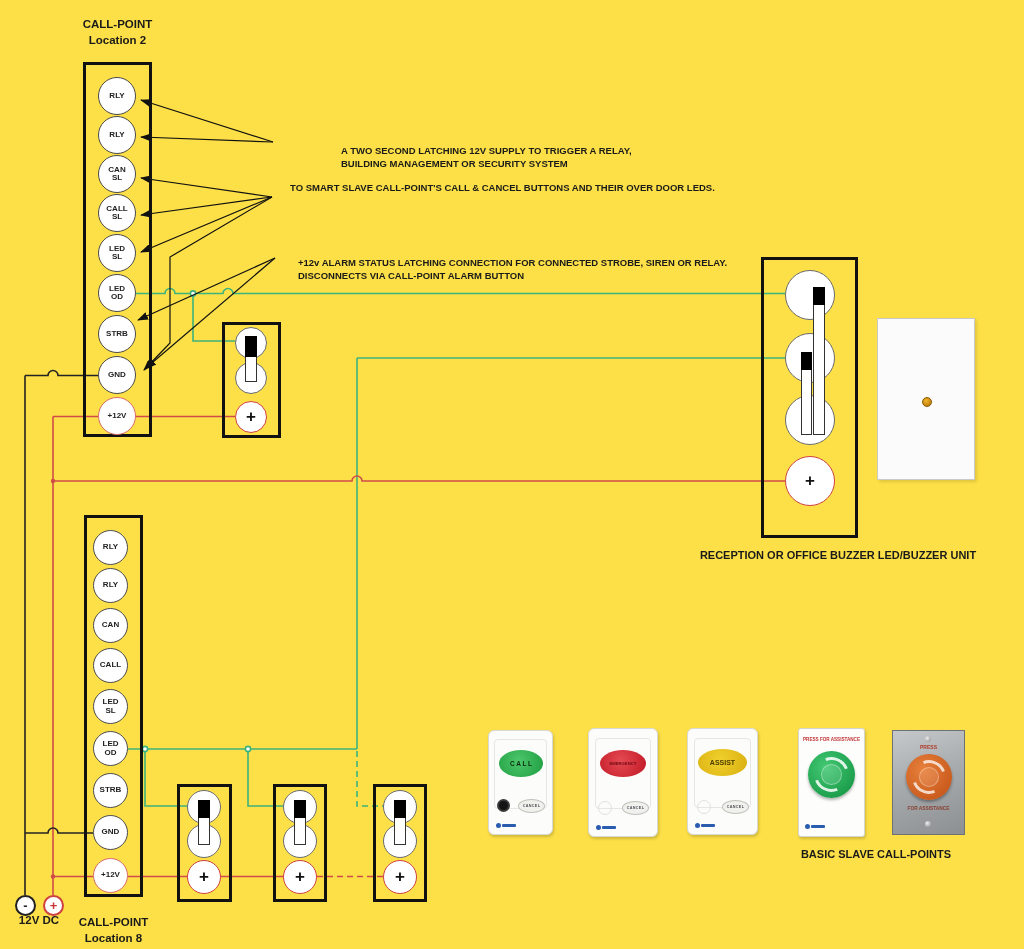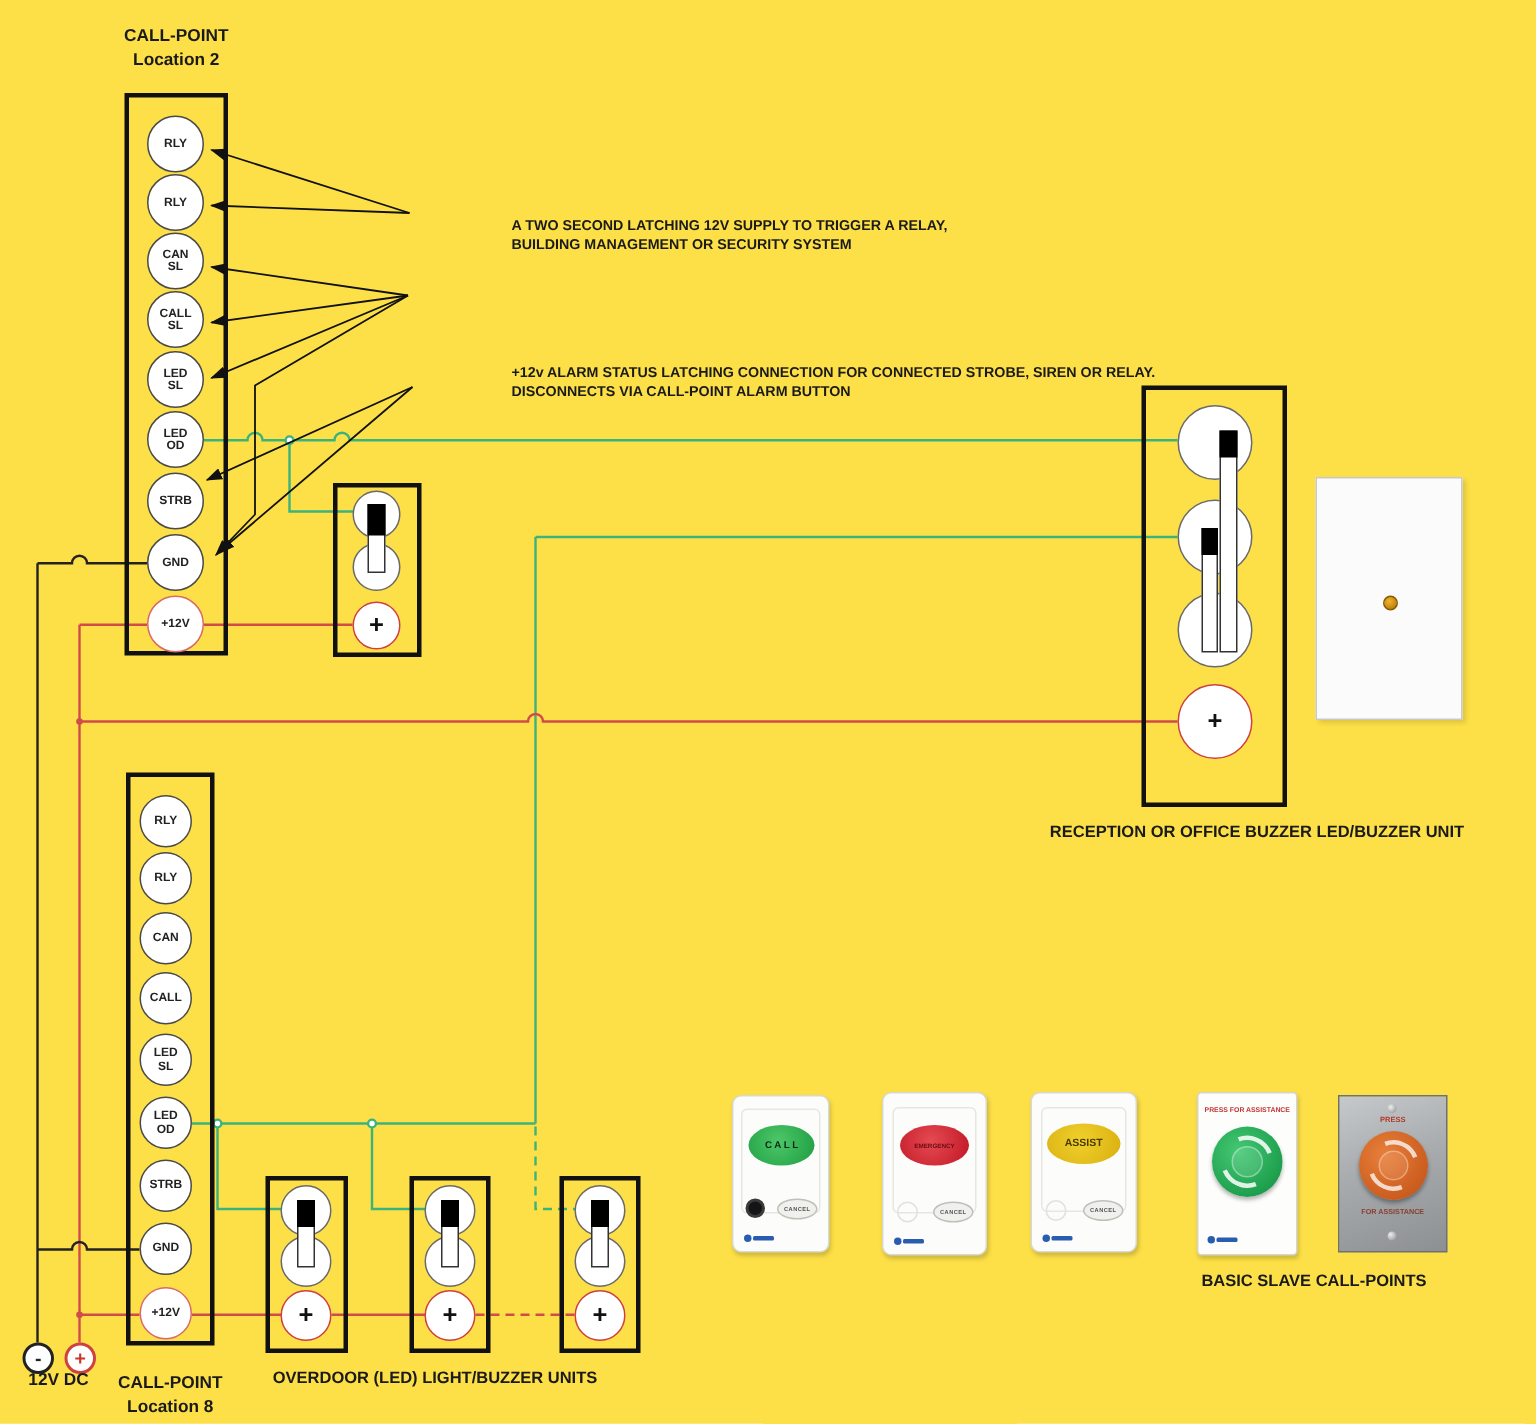--- a/index.html
+++ b/index.html
@@ -120,22 +120,23 @@
 OD</div>
   <div class="term" style="left:98px;top:315px;width:38px;height:38px;">STRB</div>
   <div class="term" style="left:98px;top:356px;width:38px;height:38px;">GND</div>
   <div class="term red" style="left:98px;top:397px;width:38px;height:38px;">+12V</div>
 
   <div class="ann" style="left:298px;top:144px;margin-left:43px;">
     <div>A TWO SECOND LATCHING 12V SUPPLY TO TRIGGER A RELAY,</div>
     <div>BUILDING MANAGEMENT OR SECURITY SYSTEM</div>
   </div>
   <div class="ann" style="left:290px;top:181px;">
-  </div>
-  <div class="ann" style="left:298px;top:242px;margin-left:43px;">
+    <div>TO SMART SLAVE CALL-POINT'S CALL &amp; CANCEL BUTTONS AND THEIR OVER DOOR LEDS.</div>
+  </div>
+  <div class="ann" style="left:298px;top:256px;">
     <div>+12v ALARM STATUS LATCHING CONNECTION FOR CONNECTED STROBE, SIREN OR RELAY.</div>
     <div>DISCONNECTS VIA CALL-POINT ALARM BUTTON</div>
   </div>
 
   <div class="box" style="left:222px;top:322px;width:59px;height:116px;"></div>
   <div class="ucircle" style="left:235px;top:327px;width:32px;height:32px;"></div>
   <div class="ucircle" style="left:235px;top:362px;width:32px;height:32px;"></div>
   <div class="pluscircle" style="left:235px;top:401px;width:32px;height:32px;">+</div>
   <div class="pin" style="left:245px;top:336px;width:12px;height:46px;">
       <div class="tip" style="height:21px;"></div>
@@ -196,21 +197,20 @@
     </div>
 
   <div class="box" style="left:373px;top:784px;width:54px;height:118px;"></div>
   <div class="ucircle" style="left:383px;top:790px;width:34px;height:34px;"></div>
   <div class="ucircle" style="left:383px;top:824px;width:34px;height:34px;"></div>
   <div class="pluscircle" style="left:383px;top:860px;width:34px;height:34px;">+</div>
   <div class="pin" style="left:394px;top:800px;width:12px;height:45px;">
       <div class="tip" style="height:18px;"></div>
     </div>
 
-  <div class="lbl seclbl" style="left:145px;top:912px;width:290px;">OVERDOOR (LED) LIGHT/BUZZER UNITS</div>
 
   <div class="cp" style="left:488px;top:730px;width:65px;height:105px;">
     <div class="cpbody"></div>
     <div class="bezel" style="left:6px;top:9px;right:6px;bottom:26px;"></div>
     <div class="oval" style="left:11px;top:20px;width:44px;height:27px;background:radial-gradient(circle at 45% 40%, #4cc76a, #1d9b3f);color:#0a2a12;font-size:6.5px;">C A L L</div>
     <div style="position:absolute;left:9px;top:69px;width:13px;height:13px;border-radius:50%;background:#141414;border:2px solid #3a3a3a;"></div>
     <div class="oval cancel" style="left:30px;top:69px;width:27px;height:14px;">CANCEL</div>
     <div class="logo" style="left:8px;bottom:7px;">
         <div class="dot"></div>
         <div class="bar"></div>

